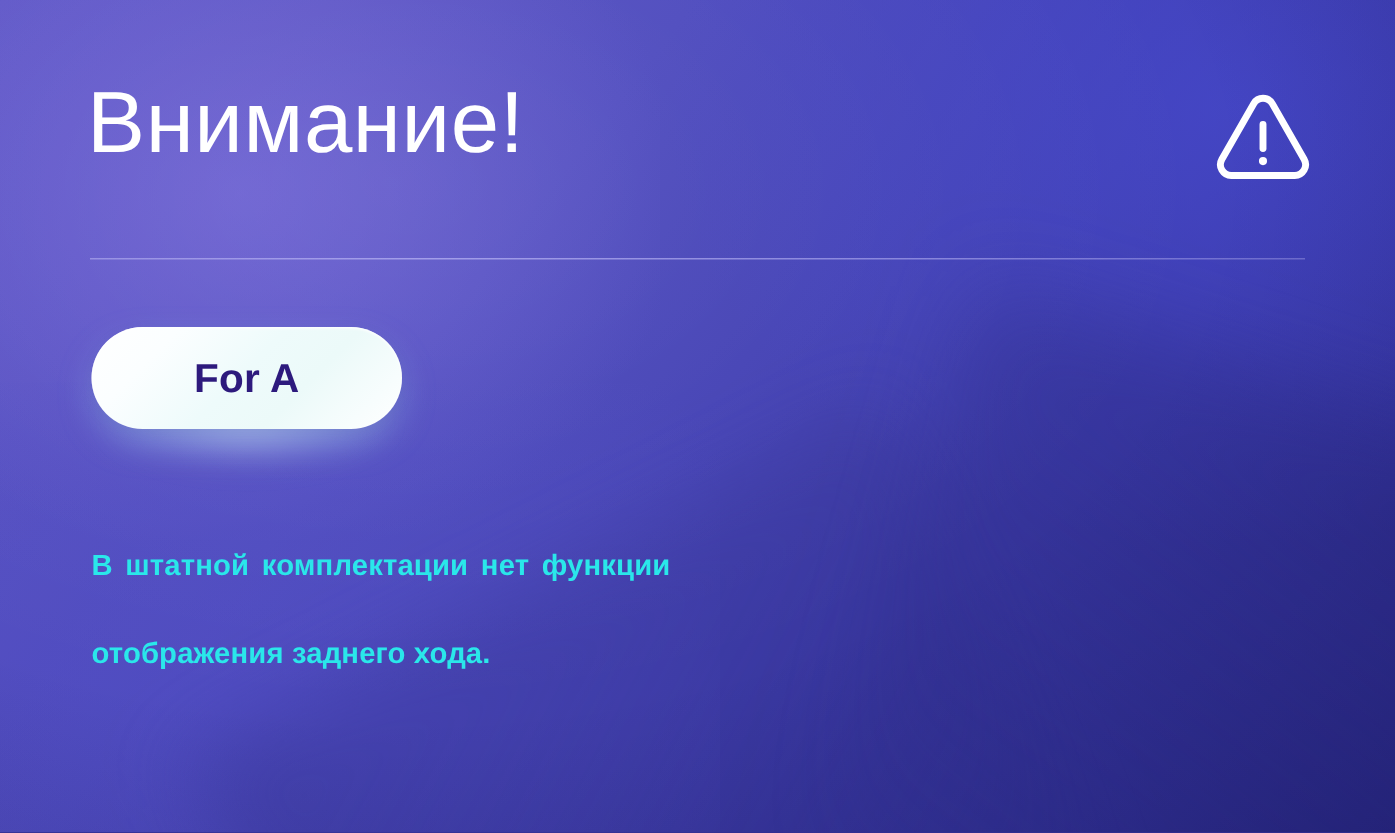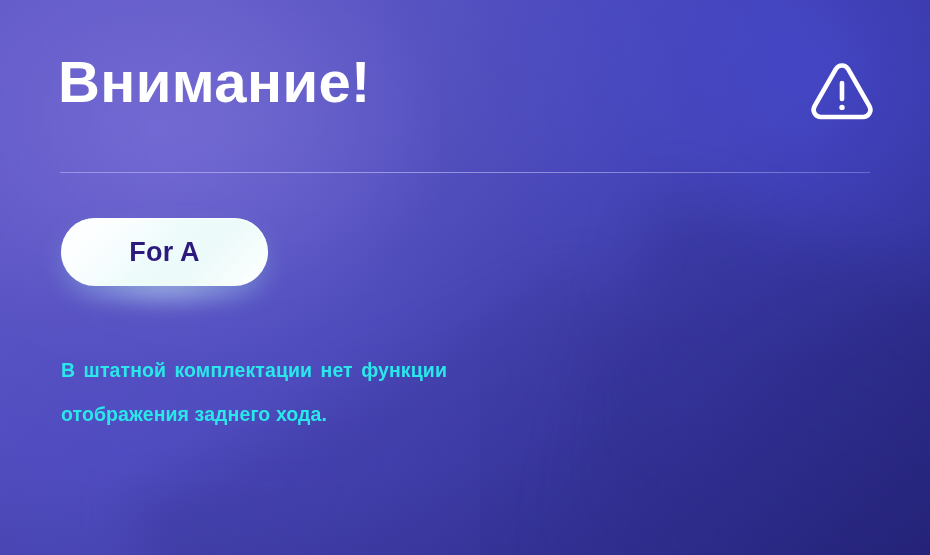--- a/index.html
+++ b/index.html
@@ -107,21 +107,21 @@
     inset: 0;
   }
 
   .page-title {
     position: absolute;
     left: 58px;
     top: 52px;
     margin: 0;
     color: #ffffff;
     font-size: 58px;
-    font-weight: 700;
+    font-weight: 400;
     letter-spacing: 0.4px;
     line-height: 1.05;
     white-space: nowrap;
   }
 
   .warning-icon {
     position: absolute;
     right: 54px;
     top: 58px;
     width: 68px;
@@ -203,21 +203,21 @@
   .pill-label {
     display: block;
     width: 100%;
   }
 
   .col-text {
     margin-top: 46px;
     color: #2ae7ea;
     font-size: 19.5px;
     font-weight: 700;
-    line-height: 44px;
+    line-height: 59px;
     letter-spacing: 0.1px;
     width: 386px;
     text-align: justify;
     text-align-last: left;
   }
   .col-b .col-text { width: 382px; }
 </style>
 </head>
 <body>
 

